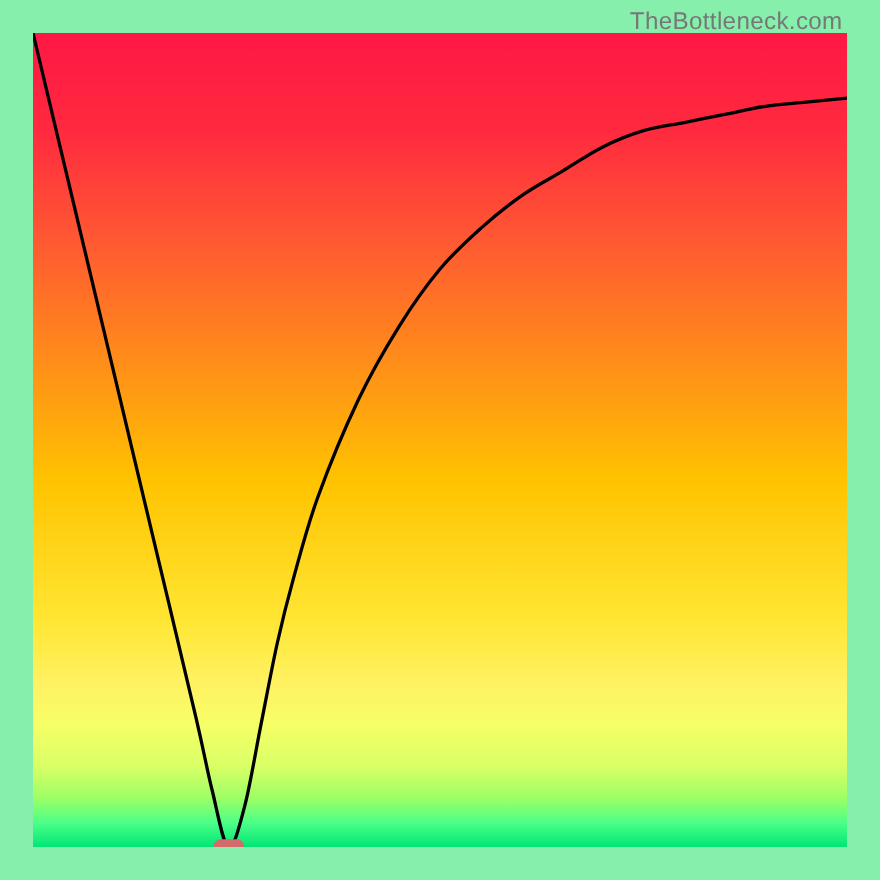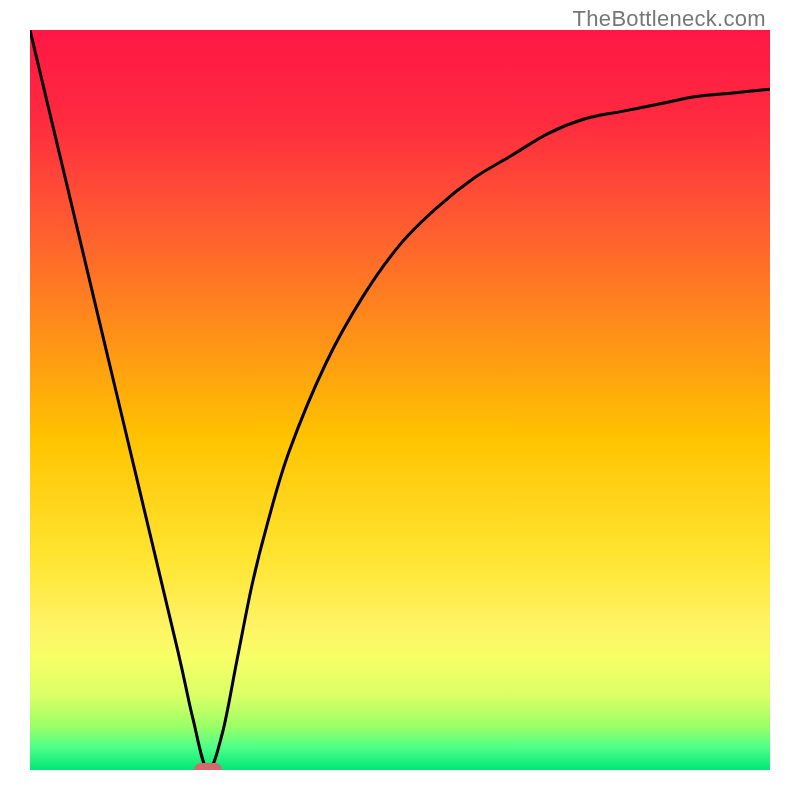--- a/index.html
+++ b/index.html
@@ -8,21 +8,21 @@
     width: 800px;
     height: 800px;
     background: #000;
     font-family: Arial, Helvetica, sans-serif;
     overflow: hidden;
   }
   .frame {
     position: relative;
     width: 800px;
     height: 800px;
-    background: #ffffff;
+    background: #86efac;
   }
   .plot {
     position: absolute;
     left: 30px;
     top: 30px;
     width: 740px;
     height: 740px;
     overflow: hidden;
   }
   .gradient {

